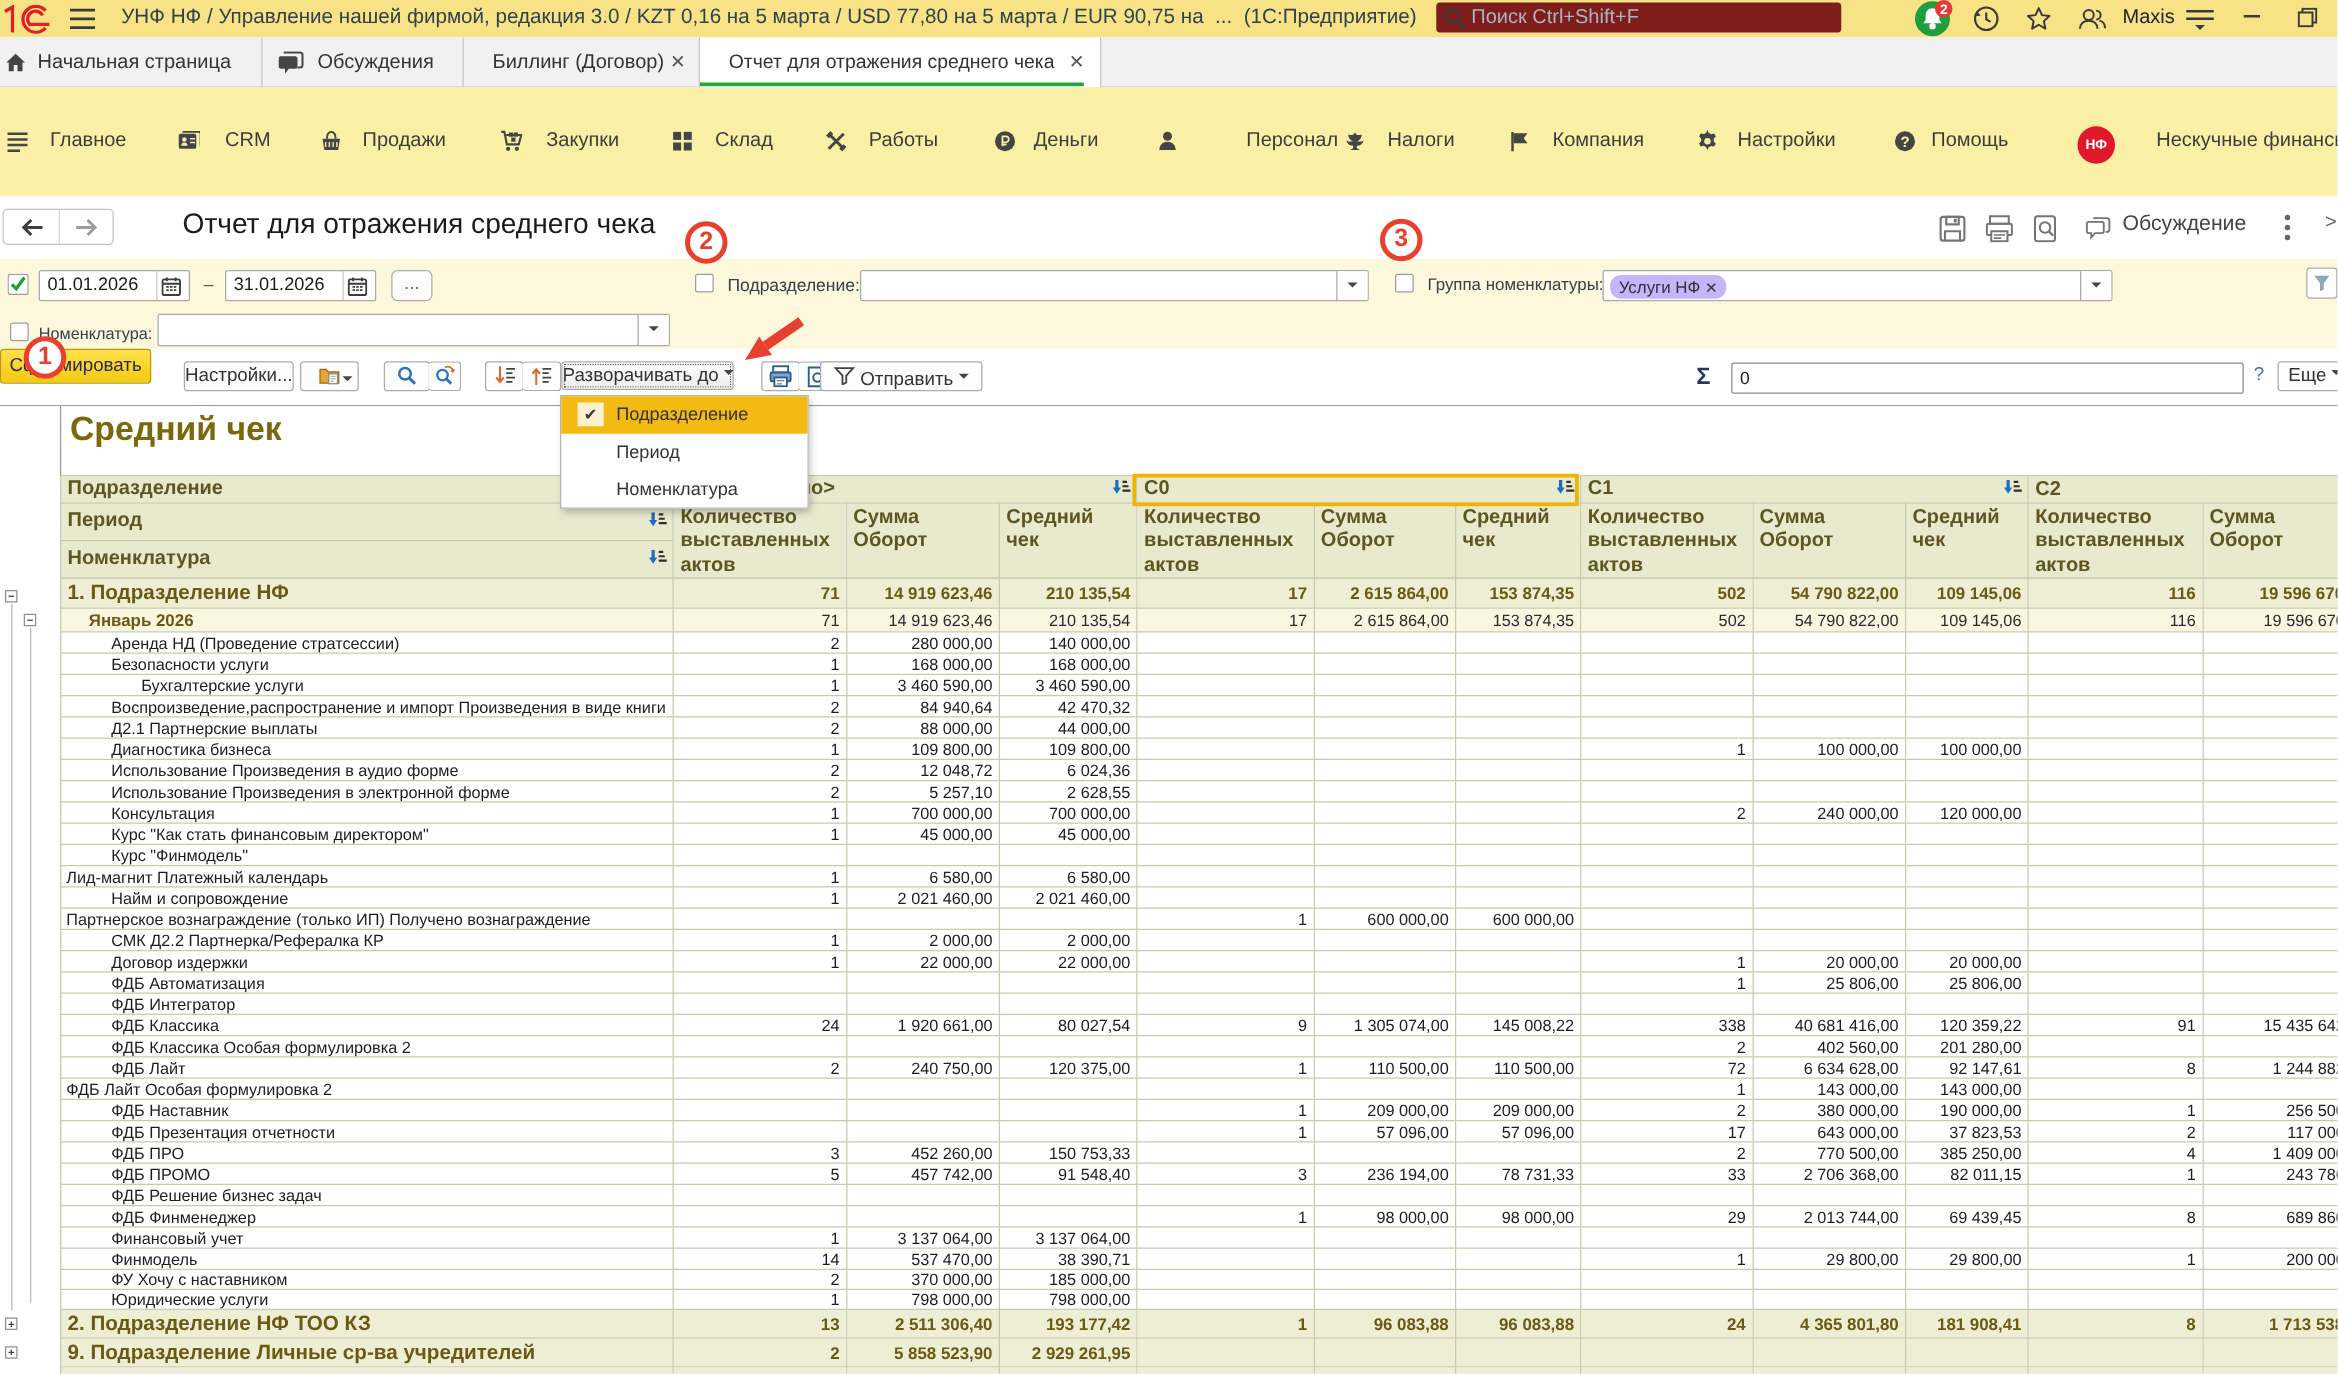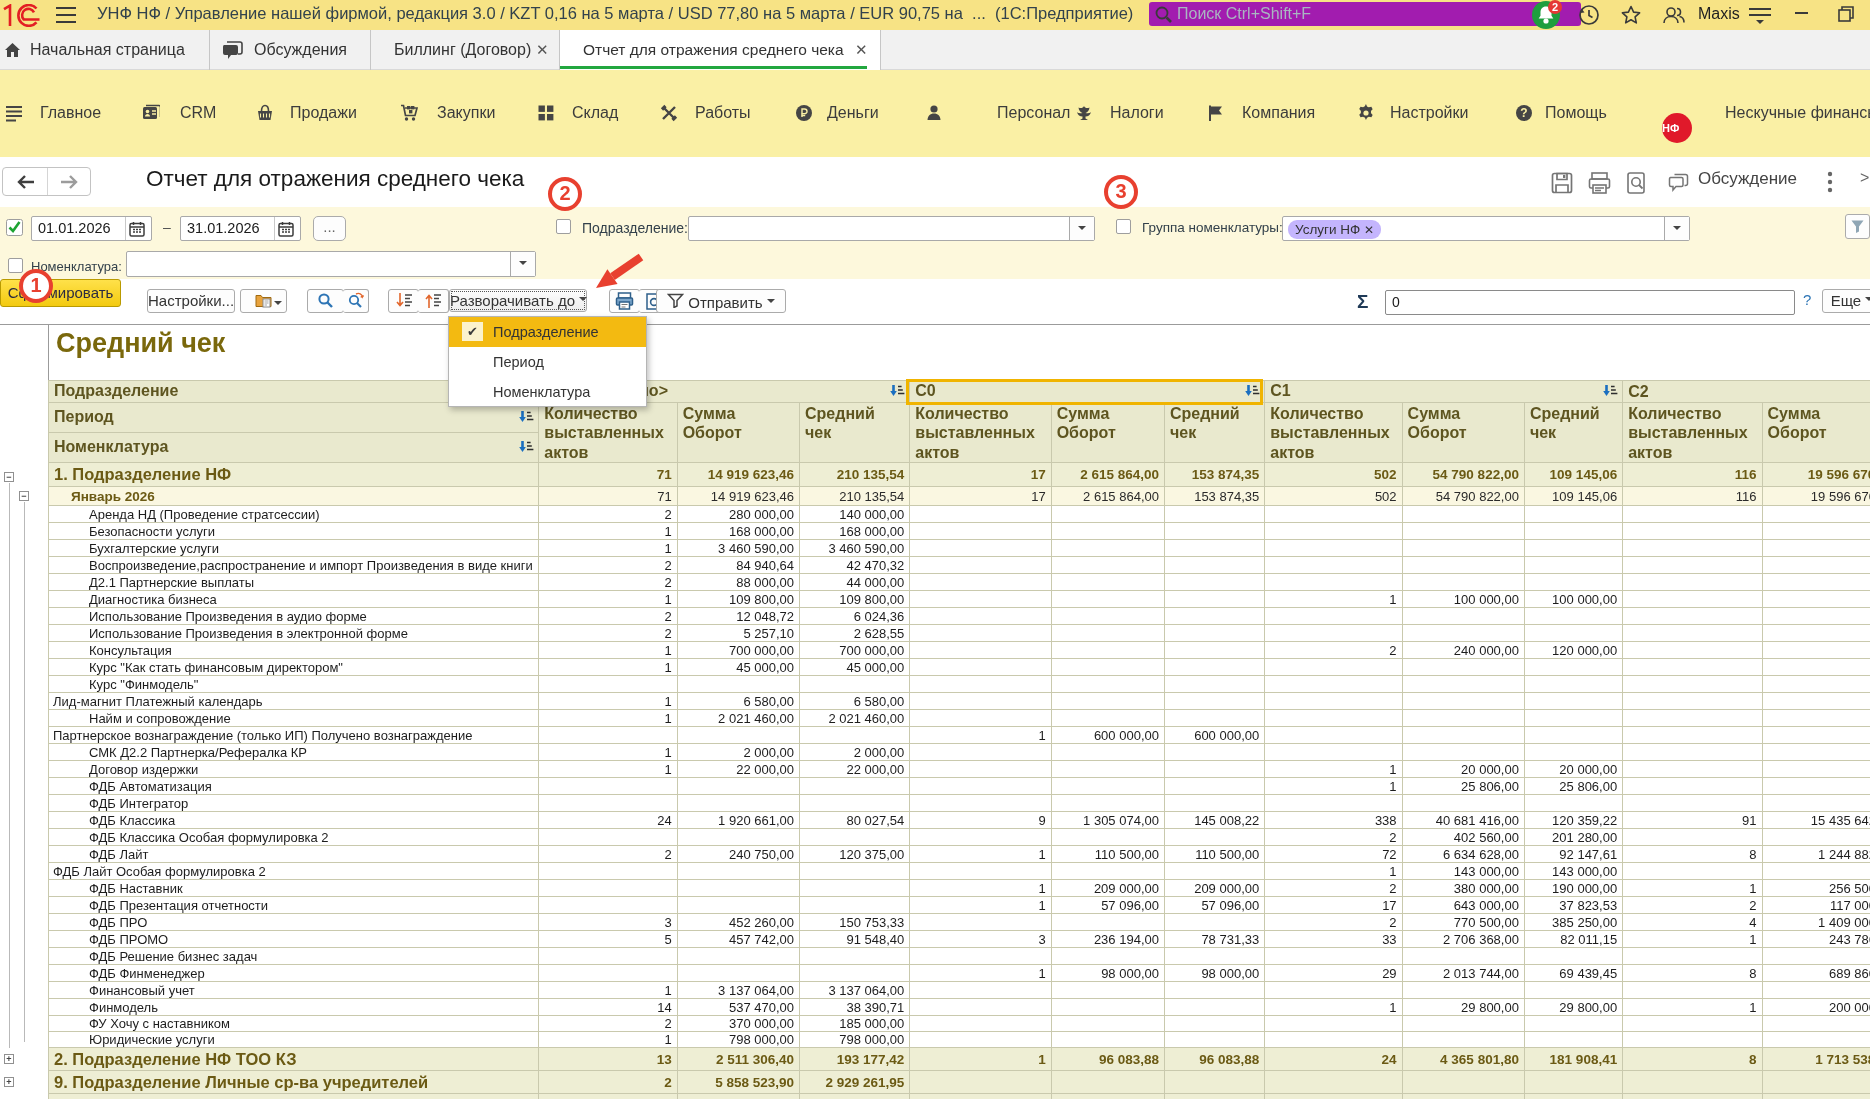--- a/index.html
+++ b/index.html
@@ -1,19 +1,19 @@
 <!DOCTYPE html>
 <html><head><meta charset="utf-8"><style>
 *{margin:0;padding:0;box-sizing:border-box}
 html,body{width:1870px;height:1099px;overflow:hidden;font-family:"Liberation Sans",sans-serif;background:#fff;position:relative}
 .abs{position:absolute}
 
 #topbar{left:0;top:0;width:1870px;height:30px;background:#f7e385}
 #topbar .title{position:absolute;left:97px;top:4px;font-size:16.5px;color:#32424c}
-#search{position:absolute;left:1149px;top:2px;width:432px;height:24px;background:#a21caf;border-radius:3px;font-size:16px;color:#a9b6c1;line-height:24px}
+#search{position:absolute;left:1149px;top:2px;width:324px;height:24px;background:#7f1d1d;border-radius:3px;font-size:16px;color:#a9b6c1;line-height:24px}
 
 #tabs{left:0;top:30px;width:1870px;height:40px;background:#f1f1f1;border-bottom:1px solid #d9d9d9}
 .tab{position:absolute;top:0;height:40px;font-size:16px;color:#333;line-height:40px;white-space:nowrap}
 .tabsep{position:absolute;top:0;width:1px;height:40px;background:#c6c6c6}
 
 #ribbon{left:0;top:70px;width:1870px;height:87px;background:#faf0a5}
 .mi{position:absolute;top:30px;font-size:16px;color:#3c3c3c;white-space:nowrap;height:26px;line-height:26px}
 .mico{position:absolute;top:34px;width:18px;height:18px;color:#454545}
 
 #tbar{left:0;top:157px;width:1870px;height:50px;background:#fff}
@@ -195,21 +195,21 @@
  <svg class="mico" style="left:1357px" viewBox="0 0 18 18">
       <path d="M9 1.2 10.3 4a5.6 5.6 0 0 1 2 1.1l3-.6 1.5 2.7-2 2.2a5.2 5.2 0 0 1 0 2.3l2 2.2-1.5 2.7-3-.6a5.6 5.6 0 0 1-2 1.1L9 19.8 7.7 17a5.6 5.6 0 0 1-2-1.1l-3 .6-1.5-2.7 2-2.2a5.2 5.2 0 0 1 0-2.3l-2-2.2L2.7 4.4l3 .6a5.6 5.6 0 0 1 2-1.1z" transform="scale(.86) translate(1.4 -1.2)" fill="#454545"></path>
       <circle cx="9" cy="9" r="2.6" fill="#faf0a5"></circle>
     </svg>
  <div class="mi" style="left:1390px">Настройки</div>
  <svg class="mico" style="left:1515px" viewBox="0 0 18 18">
       <circle cx="9" cy="9" r="8" fill="#454545"></circle>
       <text x="9" y="13.4" font-size="12" font-weight="bold" fill="#faf0a5" text-anchor="middle">?</text>
     </svg>
  <div class="mi" style="left:1545px">Помощь</div>
- <div class="abs" style="left:1662px;top:43px;width:30px;height:30px;background:#e0192a;border-radius:50%;color:#fff;font-size:11px;font-weight:bold;line-height:30px">НФ</div>
+ <div class="abs" style="left:1662px;top:31px;width:30px;height:30px;background:#e0192a;border-radius:50%;color:#fff;font-size:11px;font-weight:bold;text-align:center;line-height:30px">НФ</div>
  <div class="mi" style="left:1725px">Нескучные финансы</div>
 </div>
 
 <div class="abs" id="tbar">
  <div id="navbtns">
       <div class="sep"></div>
   <svg style="position:absolute;left:13px;top:6px" width="20" height="16" viewBox="0 0 20 16">
         <path d="M18 8H4M9 2 3 8l6 6" stroke="#3f3f3f" stroke-width="2.4" fill="none"></path>
       </svg>
   <svg style="position:absolute;left:56px;top:6px" width="20" height="16" viewBox="0 0 20 16">
@@ -478,21 +478,21 @@
           <td class="num"></td>
           <td class="num"></td>
           <td class="num"></td>
           <td class="num"></td>
           <td class="num"></td>
           <td class="num"></td>
           <td class="num"></td>
           <td class="num"></td>
         </tr>
 <tr class="rd" style="height:17px">
-          <td class="lbl" style="padding-left:40px">Бухгалтерские услуги</td>
+          <td class="lbl" style="padding-left:64px">Бухгалтерские услуги</td>
           <td class="num">1</td>
           <td class="num">3 460 590,00</td>
           <td class="num">3 460 590,00</td>
           <td class="num"></td>
           <td class="num"></td>
           <td class="num"></td>
           <td class="num"></td>
           <td class="num"></td>
           <td class="num"></td>
           <td class="num"></td>

